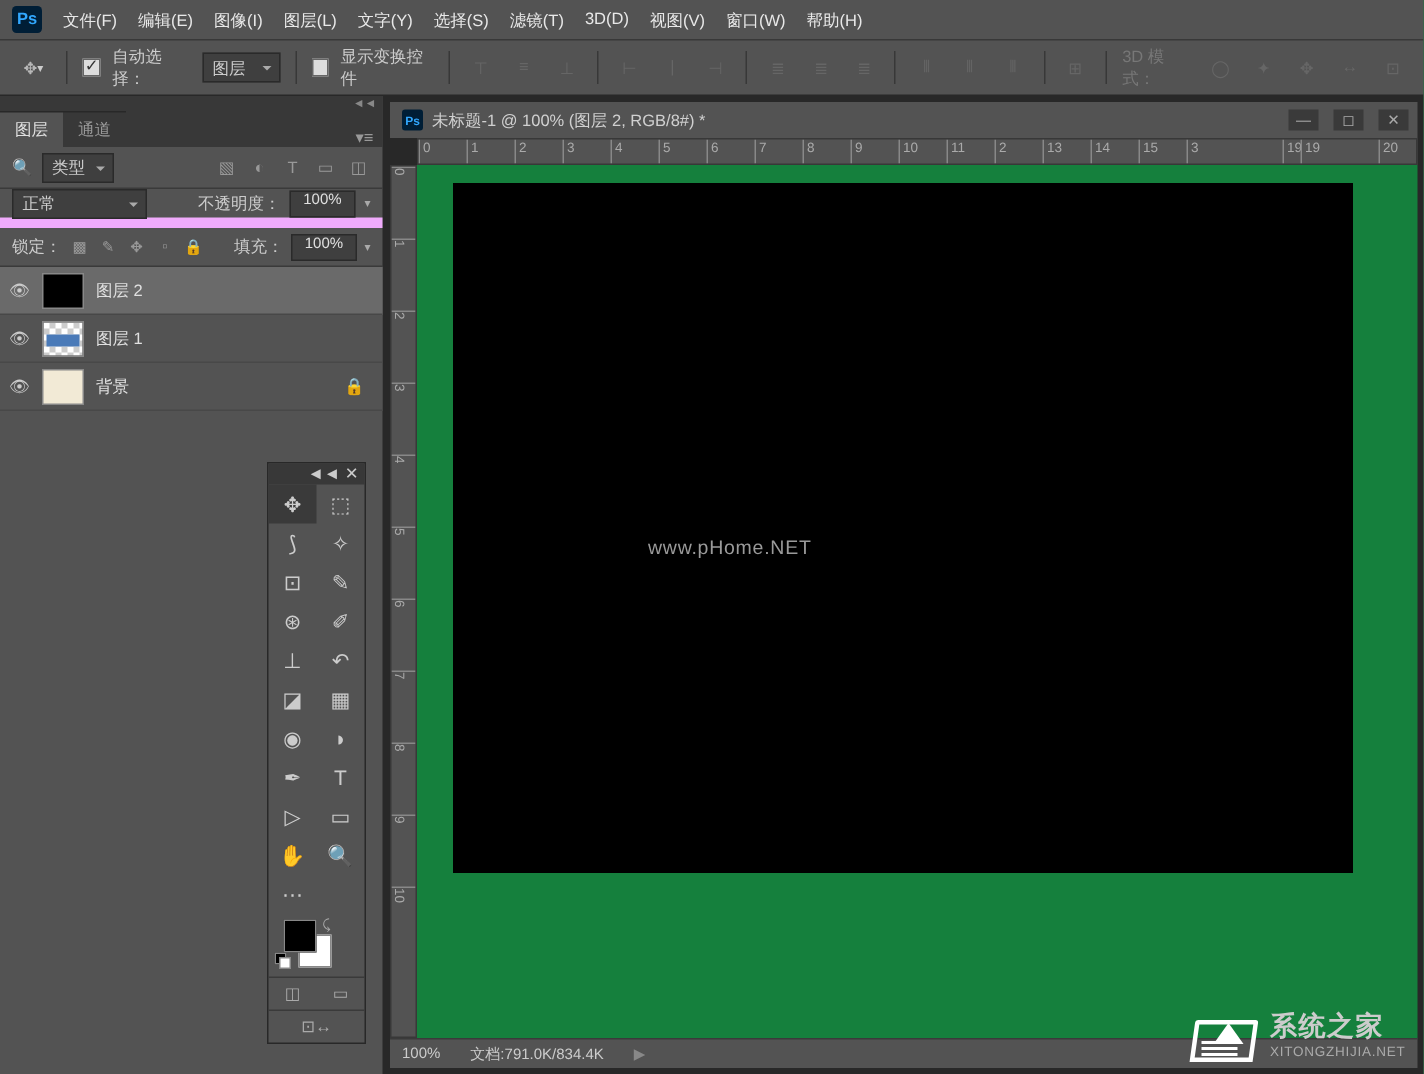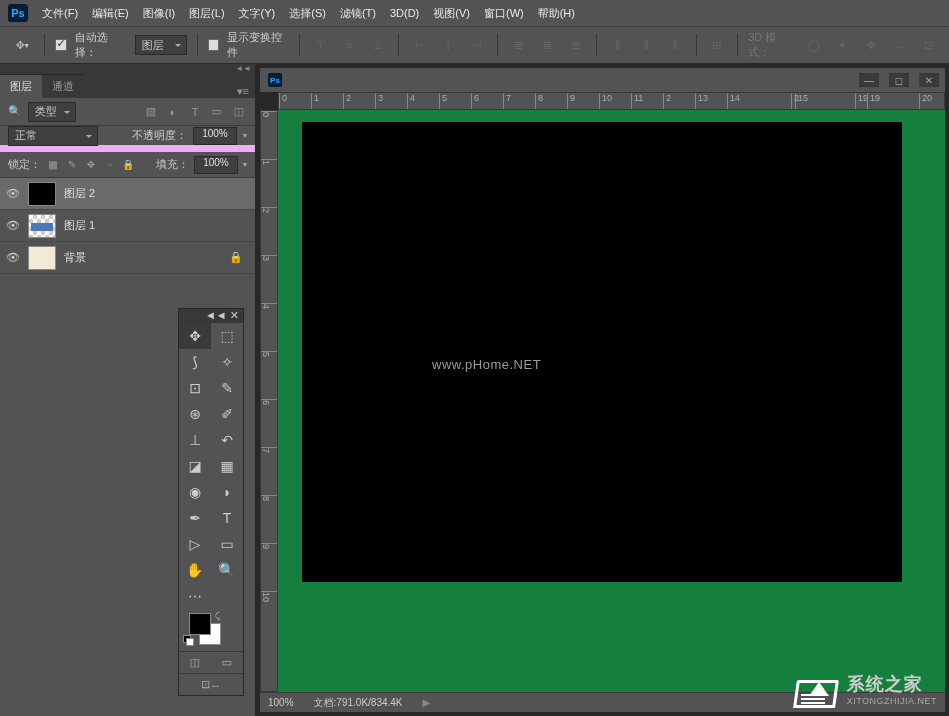--- a/index.html
+++ b/index.html
@@ -196,20 +196,21 @@
         <div class="thumb bg"></div>
         <span class="lname">背景</span>
         <span class="lock-icon">🔒</span>
       </div>
     </div>
   </div>
 
   <div class="canvas-area">
     <div class="doc-tab">
       <div class="doc-ps">Ps</div>
+      <span class="doc-title">未标题-1 @ 100% (图层 2, RGB/8#) *</span>
       <div class="win-btns">
         <div class="win-btn">—</div>
         <div class="win-btn">◻</div>
         <div class="win-btn">✕</div>
       </div>
     </div>
     <div class="ruler-h" id="rh">
         <div class="tick" style="left: 0px;">0</div>
         <div class="tick" style="left: 32px;">1</div>
         <div class="tick" style="left: 64px;">2</div>
@@ -218,21 +219,21 @@
         <div class="tick" style="left: 160px;">5</div>
         <div class="tick" style="left: 192px;">6</div>
         <div class="tick" style="left: 224px;">7</div>
         <div class="tick" style="left: 256px;">8</div>
         <div class="tick" style="left: 288px;">9</div>
         <div class="tick" style="left: 320px;">10</div>
         <div class="tick" style="left: 352px;">11</div>
         <div class="tick" style="left: 384px;">2</div>
         <div class="tick" style="left: 416px;">13</div>
         <div class="tick" style="left: 448px;">14</div>
-        <div class="tick" style="left: 480px; margin-left: 36px;">15</div>
+        <div class="tick" style="left: 480px;">15</div>
         <div class="tick" style="left: 512px;">3</div>
         <div class="tick" style="left: 544px; margin-top: 20px;">17</div>
         <div class="tick" style="left: 576px;">19</div>
         <div class="tick" style="left: 588px;">19</div>
         <div class="tick" style="left: 640px;">20</div>
       </div>
     <div class="canvas-wrap">
       <div class="ruler-v" id="rv">
           <div class="tick" style="top: 0px;">0</div>
           <div class="tick" style="top: 48px;">1</div>

